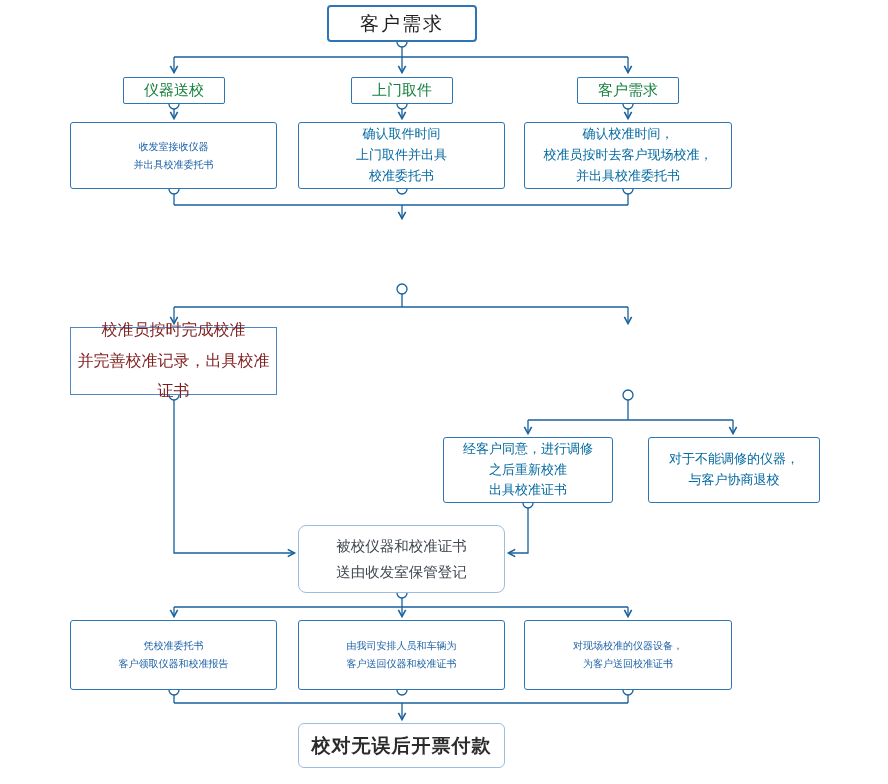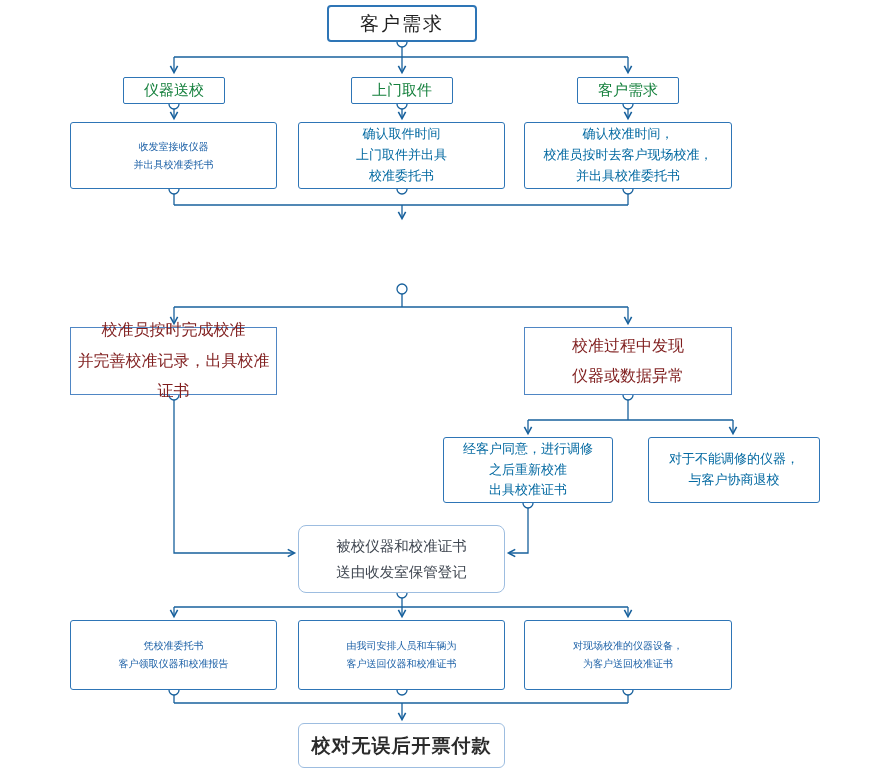--- a/index.html
+++ b/index.html
@@ -125,22 +125,20 @@
   <div class="node style-blue-sm" style="left:298px;top:122px;width:207px;height:67px;">确认取件时间
 上门取件并出具
 校准委托书</div>
   <div class="node style-blue-sm" style="left:524px;top:122px;width:208px;height:67px;">确认校准时间，
 校准员按时去客户现场校准，
 并出具校准委托书</div>
 
 
   <div class="node style-dark" style="left:70px;top:327px;width:207px;height:68px;">校准员按时完成校准
 并完善校准记录，出具校准证书</div>
-  <div class="node style-dark" style="left:524px;top:327px;width:208px;height:68px;">校准过程中发现
-仪器或数据异常</div>
 
   <div class="node style-blue-sm" style="left:443px;top:437px;width:170px;height:66px;">经客户同意，进行调修
 之后重新校准
 出具校准证书</div>
   <div class="node style-blue-sm" style="left:648px;top:437px;width:172px;height:66px;">对于不能调修的仪器，
 与客户协商退校</div>
 
   <div class="node style-soft" style="left:298px;top:525px;width:207px;height:68px;">被校仪器和校准证书
 送由收发室保管登记</div>
 

